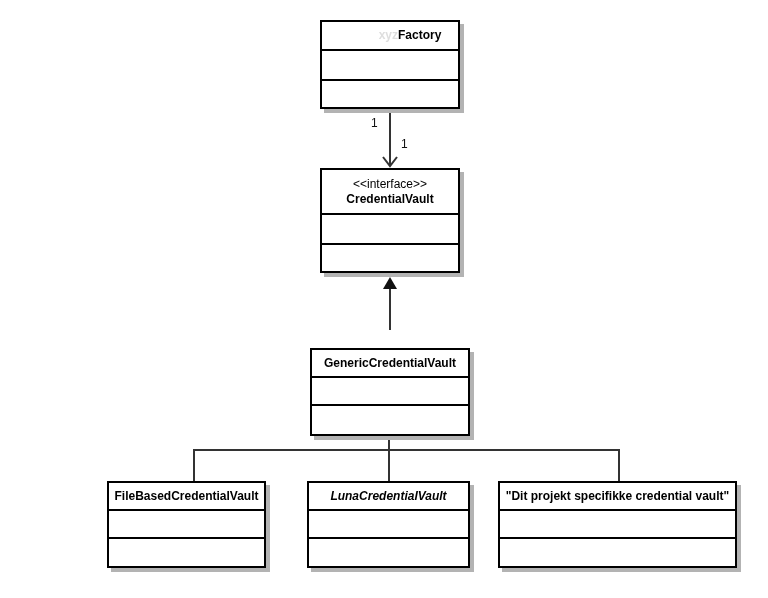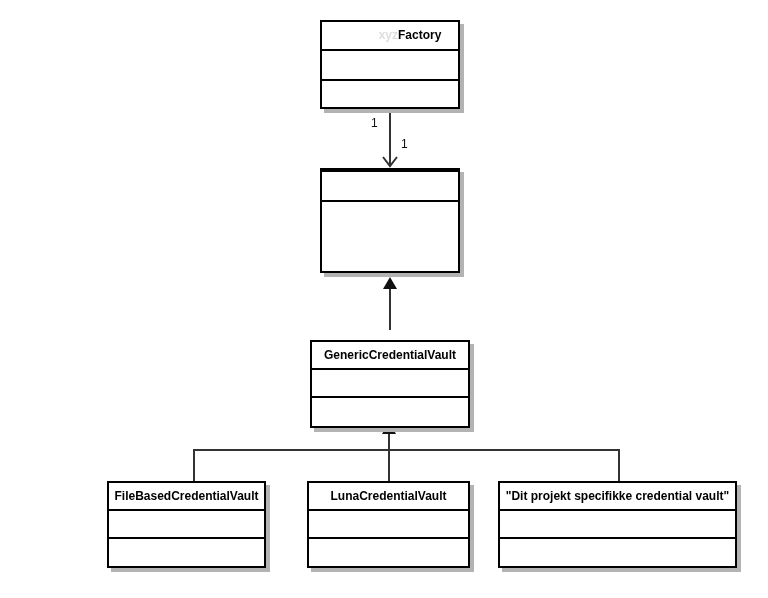--- a/index.html
+++ b/index.html
@@ -67,37 +67,41 @@
     <div class="uml-title" style="flex:0 0 27px;padding-left:40px;">
       <span>
         <span class="ghost">xyz</span><span>Factory</span>
       </span>
     </div>
     <div class="uml-comp" style="flex:0 0 28px;"></div>
     <div class="uml-comp last"></div>
   </div>
 
   <div class="uml-box" style="left:320px;top:168px;width:140px;height:105px;">
+    <div class="uml-title" style="flex:0 0 43px;">
+      <span class="uml-stereotype">&lt;&lt;interface&gt;&gt;</span>
+      <span>CredentialVault</span>
+    </div>
     <div class="uml-comp" style="flex:0 0 28px;"></div>
     <div class="uml-comp last"></div>
   </div>
 
-  <div class="uml-box" style="left:310px;top:340px;width:160px;height:88px;">
+  <div class="uml-box" style="left:310px;top:348px;width:160px;height:88px;">
     <div class="uml-title" style="flex:0 0 26px;">GenericCredentialVault</div>
     <div class="uml-comp" style="flex:0 0 26px;"></div>
     <div class="uml-comp last"></div>
   </div>
 
   <div class="uml-box" style="left:107px;top:481px;width:159px;height:87px;">
     <div class="uml-title" style="flex:0 0 26px;">FileBasedCredentialVault</div>
     <div class="uml-comp" style="flex:0 0 26px;"></div>
     <div class="uml-comp last"></div>
   </div>
 
-  <div class="uml-box" style="left:307px;top:481px;width:163px;height:87px;">
+  <div class="uml-box" style="left:307px;top:481px;width:163px;height:87px;font-style:italic;">
     <div class="uml-title" style="flex:0 0 26px;">LunaCredentialVault</div>
     <div class="uml-comp" style="flex:0 0 26px;"></div>
     <div class="uml-comp last"></div>
   </div>
 
   <div class="uml-box" style="left:498px;top:481px;width:239px;height:87px;">
     <div class="uml-title" style="flex:0 0 26px;">"Dit projekt specifikke credential vault"</div>
     <div class="uml-comp" style="flex:0 0 26px;"></div>
     <div class="uml-comp last"></div>
   </div>

